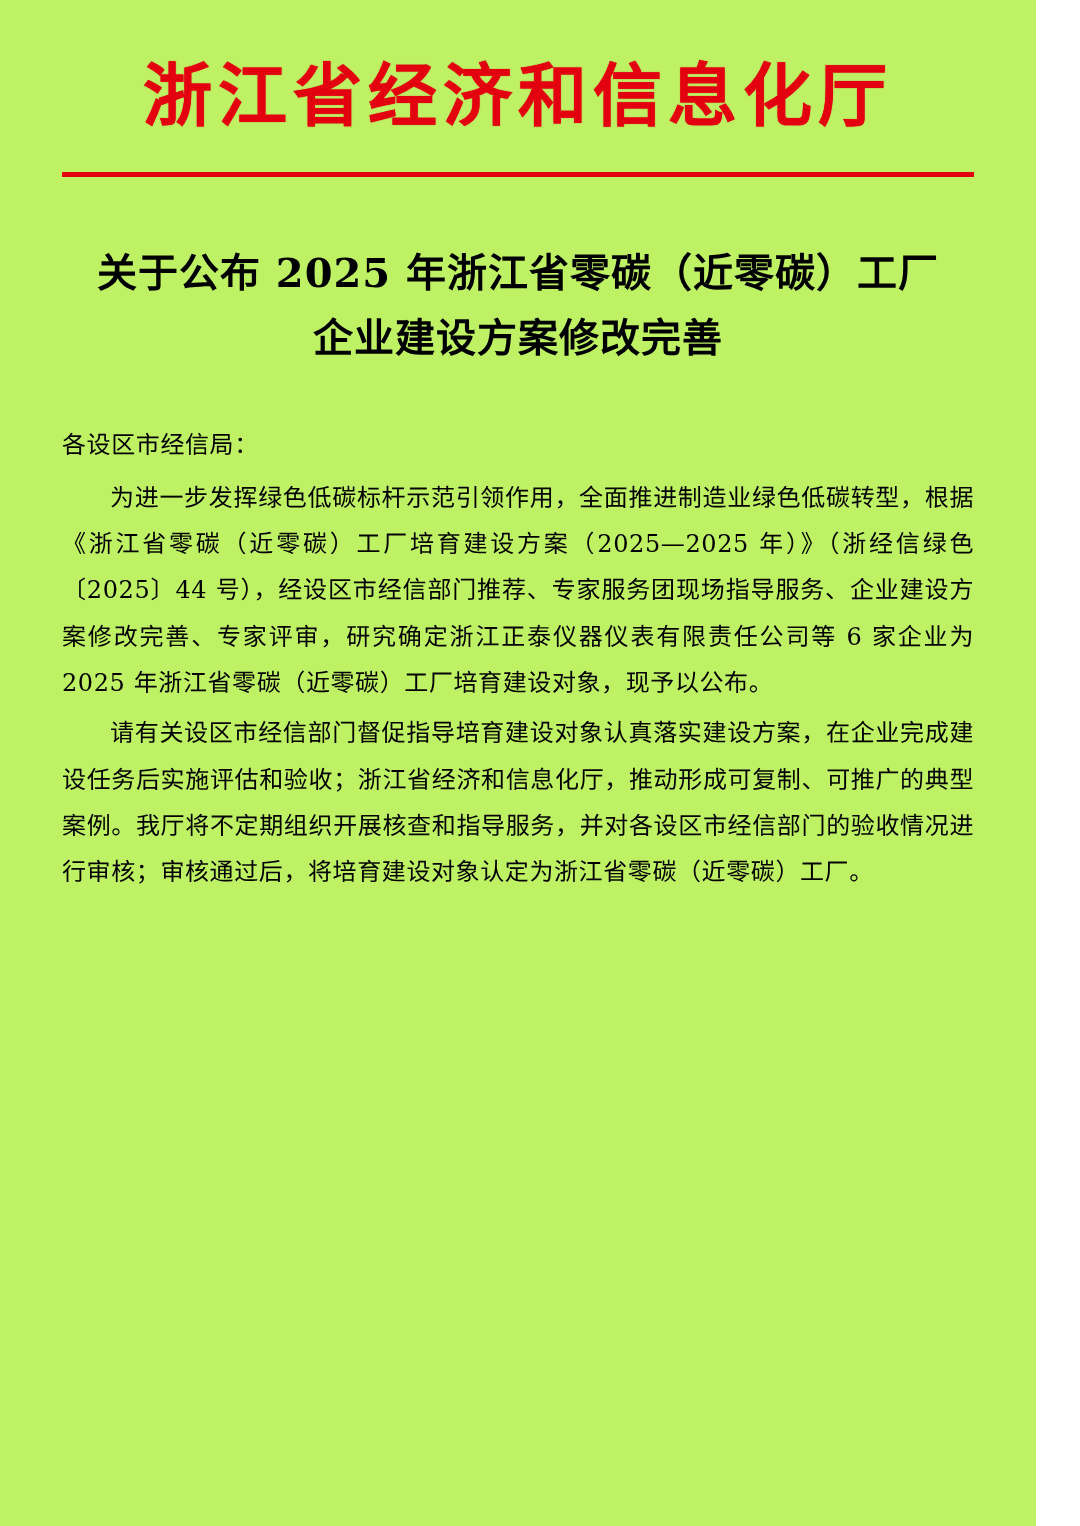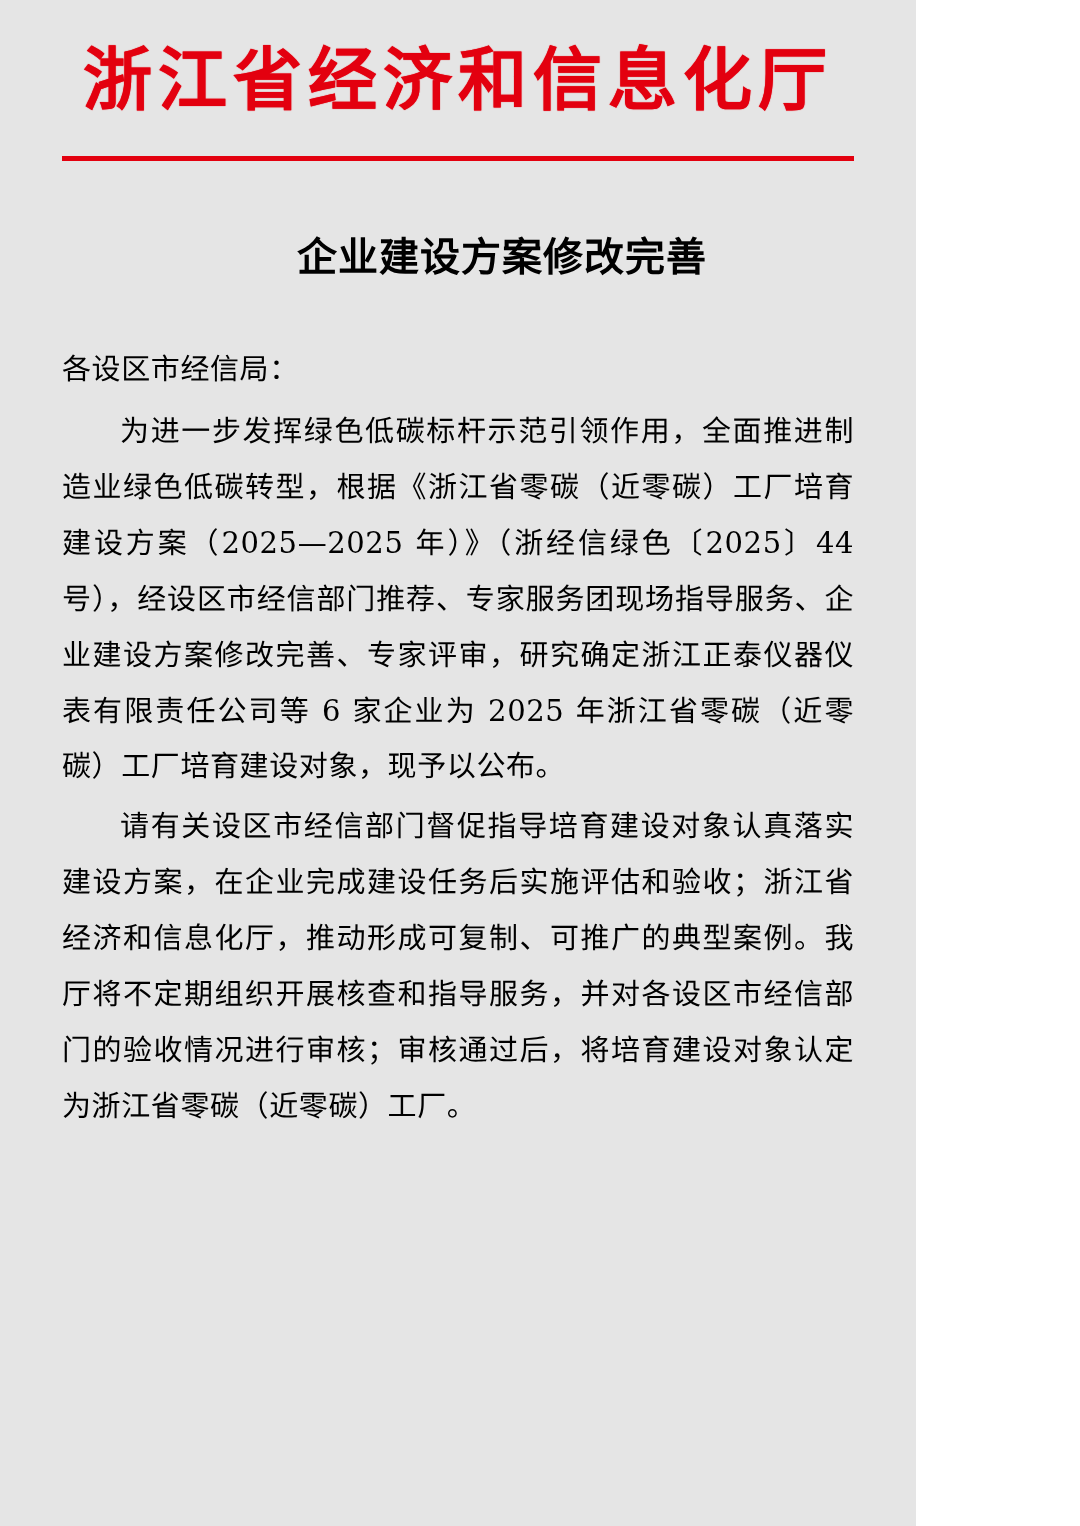--- a/index.html
+++ b/index.html
@@ -10,25 +10,25 @@
   }
   body {
     width: 1080px;
     height: 1526px;
     overflow: hidden;
     font-family: "DejaVu Serif", "Liberation Serif", serif;
     color: #000000;
   }
   .page {
     position: relative;
-    width: 916px;
+    width: 1036px;
     height: 1526px;
     box-sizing: border-box;
-    padding: 0 62px;
-    background: #e5e5e5;
+    padding: 16px 62px;
+    background: #bef264;
   }
   
   .letterhead {
     padding-top: 42px;
     text-align: center;
   }
   .letterhead-title {
     color: #e3000f;
     font-family: "DejaVu Serif", "Liberation Serif", serif;
     font-weight: bold;
@@ -57,21 +57,21 @@
     letter-spacing: 1px;
     color: #000;
   }
   .doc-title .line {
     display: block;
   }
   
   .doc-body {
     margin-top: 52px;
     font-family: "DejaVu Serif", "Liberation Serif", serif;
-    font-size: 29px;
+    font-size: 24px;
     line-height: 1.93;
     letter-spacing: 0.6px;
     text-align: justify;
     text-justify: inter-ideograph;
   }
   .salutation {
     margin: 0 0 6px 0;
   }
   .para {
     margin: 0;
@@ -85,20 +85,21 @@
 <body>
 
 <div class="page">
 
   <div class="letterhead">
     <div class="letterhead-title">浙江省经济和信息化厅</div>
     <div class="letterhead-rule"></div>
   </div>
 
   <div class="doc-title">
+    <span class="line">关于公布 2025 年浙江省零碳（近零碳）工厂</span>
     <span class="line">企业建设方案修改完善</span>
   </div>
 
   <div class="doc-body">
     <p class="salutation">各设区市经信局：</p>
     <p class="para">为进一步发挥绿色低碳标杆示范引领作用，全面推进制造业绿色低碳转型，根据《浙江省零碳（近零碳）工厂培育建设方案（2025—2025 年）》（浙经信绿色〔2025〕44 号），经设区市经信部门推荐、专家服务团现场指导服务、企业建设方案修改完善、专家评审，研究确定浙江正泰仪器仪表有限责任公司等 6 家企业为 2025 年浙江省零碳（近零碳）工厂培育建设对象，现予以公布。</p>
     <p class="para">请有关设区市经信部门督促指导培育建设对象认真落实建设方案，在企业完成建设任务后实施评估和验收；浙江省经济和信息化厅，推动形成可复制、可推广的典型案例。我厅将不定期组织开展核查和指导服务，并对各设区市经信部门的验收情况进行审核；审核通过后，将培育建设对象认定为浙江省零碳（近零碳）工厂。</p>
   </div>
 
 </div>

